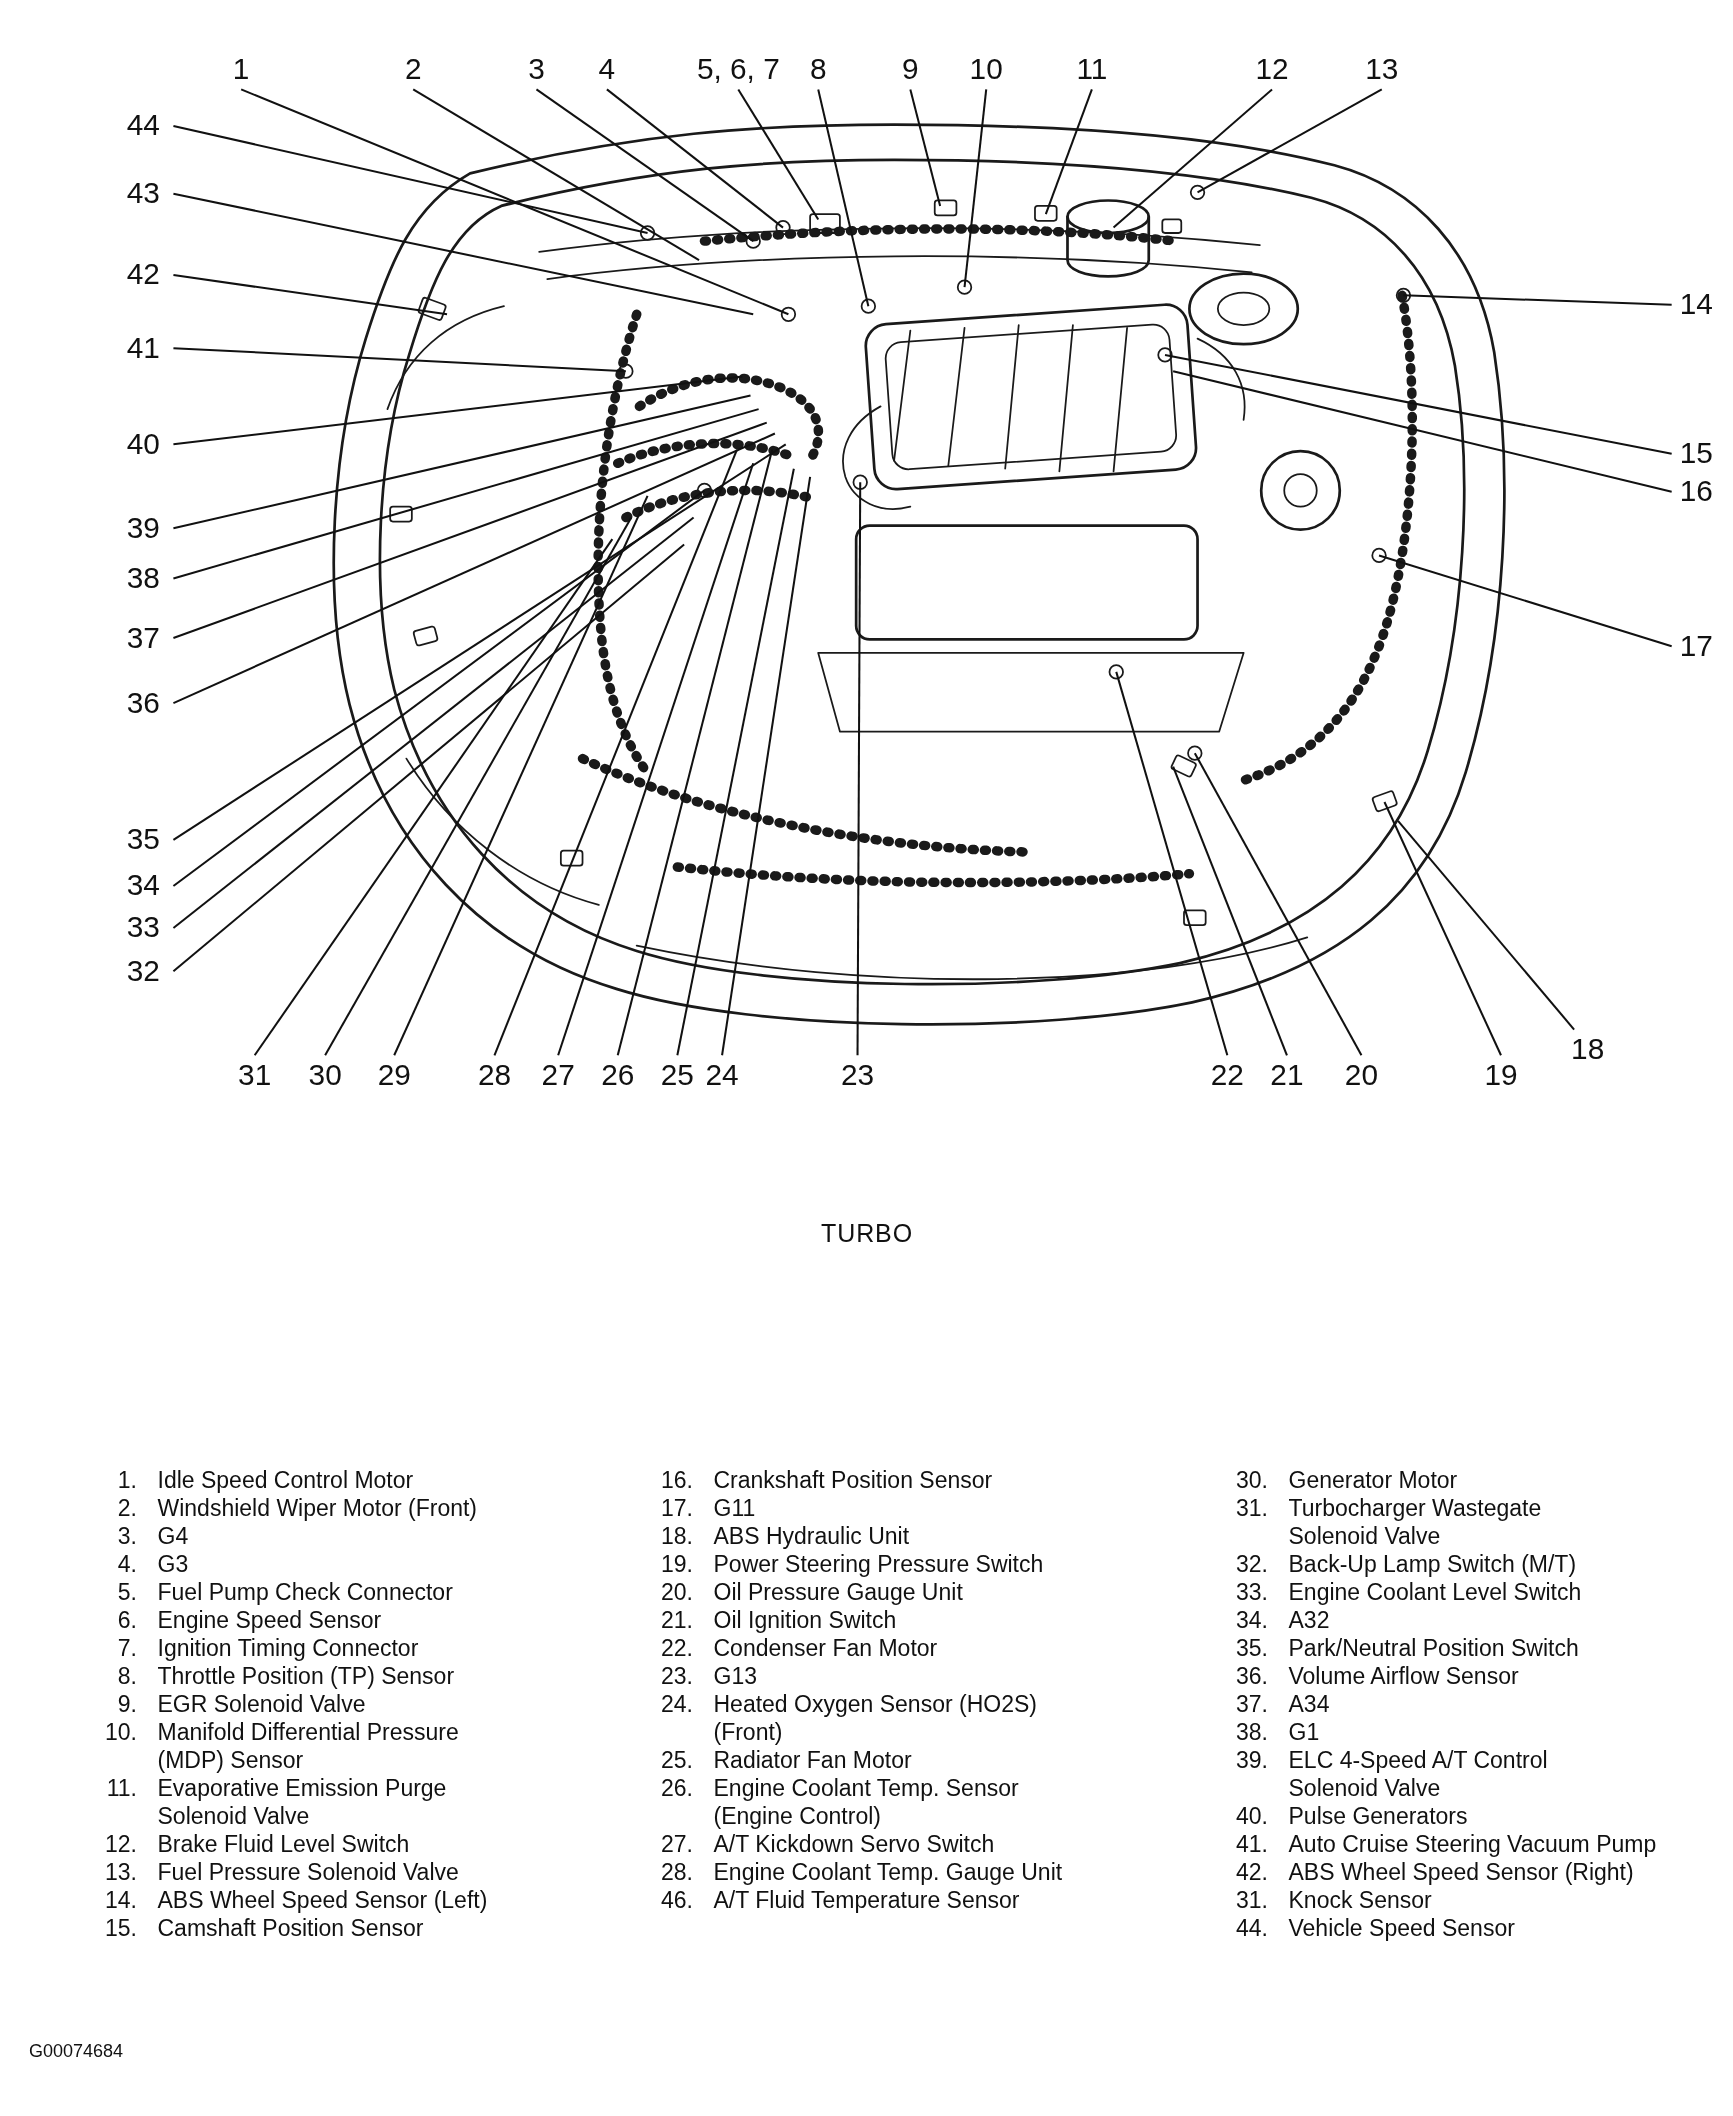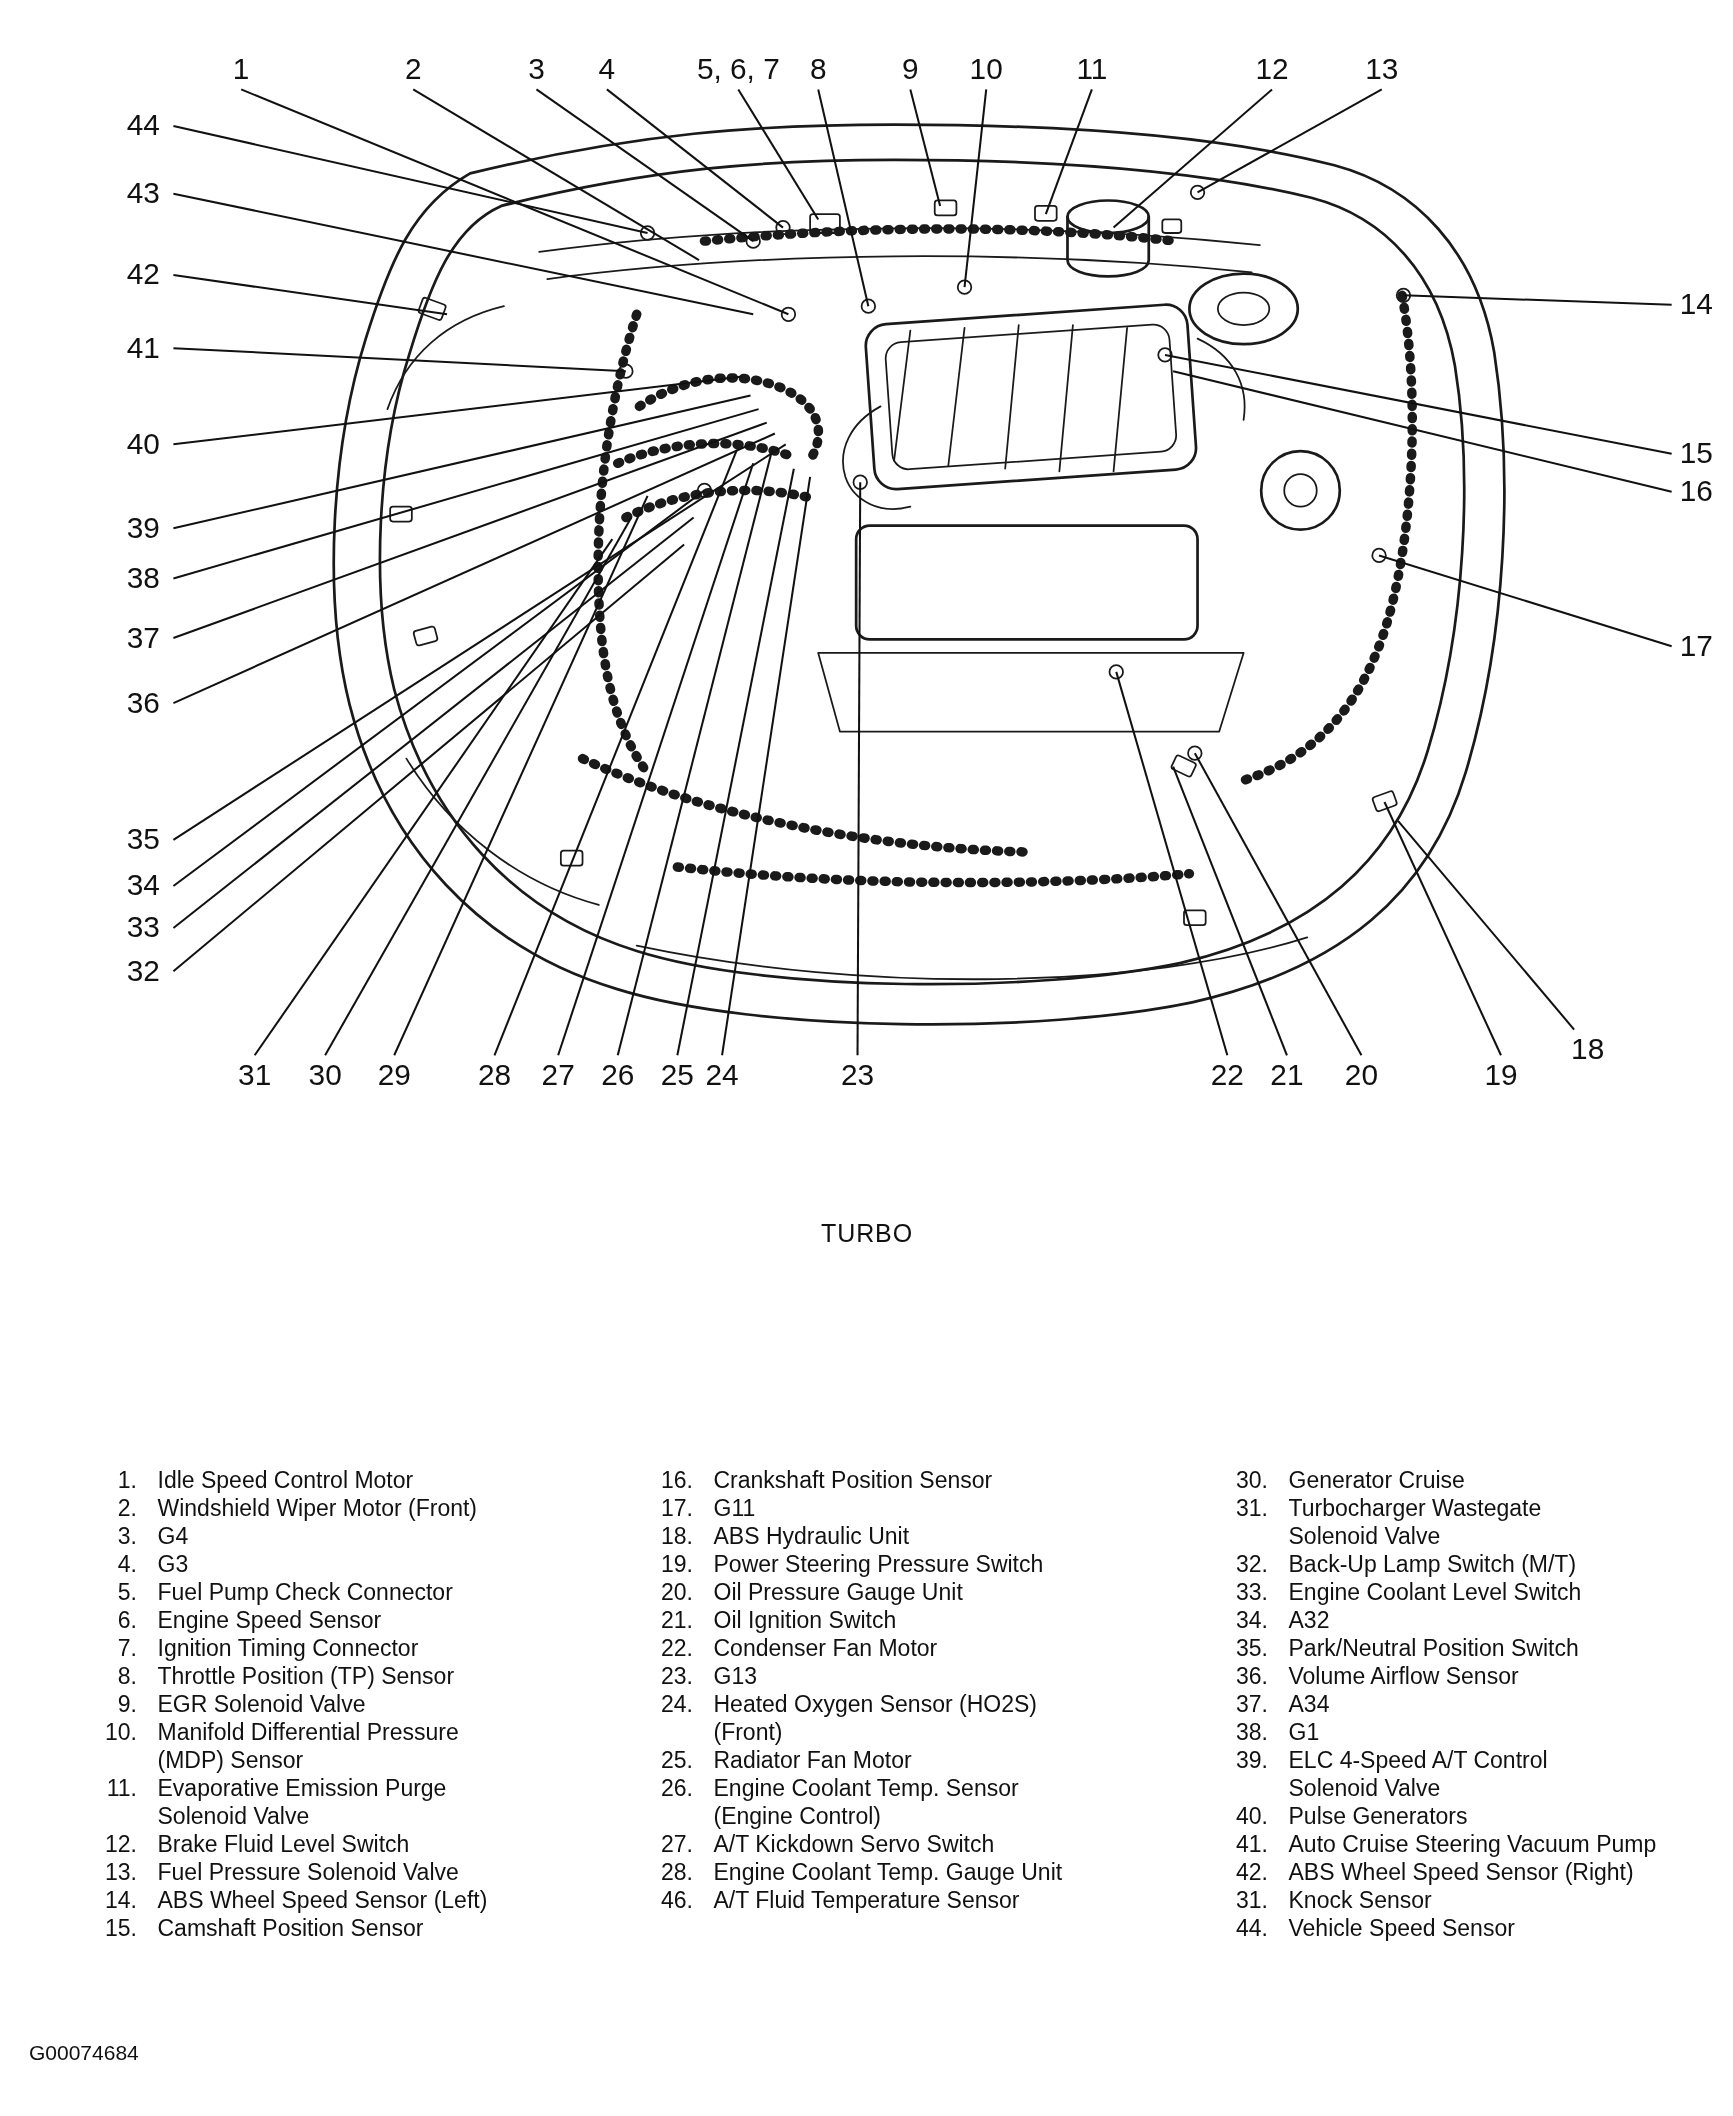--- a/index.html
+++ b/index.html
@@ -23,21 +23,21 @@
   .legend { position:relative; margin-top:216px; height:556px; }
   .legend-col {
     position:absolute; top:0;
     display:grid; grid-template-columns:55px auto; column-gap:20.5px;
     font-size:23px; line-height:28px; white-space:nowrap;
   }
   .legend-col.col0 { left:82px;   }
   .legend-col.col1 { left:638px;  }
   .legend-col.col2 { left:1213px; }
   .lnum  { text-align:right; }
-  .figure-code { position:absolute; left:29px; top:2041px; font-size:21px; }
+  .figure-code { position:absolute; left:29px; top:2041px; font-size:18px; }
 </style>
 </head>
 <body>
 
 <div class="diagram-wrap">
   <svg viewBox="0 0 1280 860" xmlns="http://www.w3.org/2000/svg">
 
     <g class="art">
       <path d="M347,128 C470,98 560,92 660,92 C790,92 900,100 985,122 C1045,138 1090,185 1103,260 C1117,350 1112,470 1082,570 C1055,660 990,715 880,740 C770,763 560,763 455,730 C355,700 285,625 258,520 C238,440 245,330 270,250 C288,192 305,152 347,128 Z"></path>
       <path d="M370,152 C482,124 566,118 660,118 C784,118 886,126 968,146 C1022,160 1062,202 1074,270 C1087,350 1082,462 1054,554 C1029,636 970,688 871,711 C766,733 568,733 470,702 C379,674 316,604 291,509 C273,436 279,335 302,262 C318,209 334,168 370,152 Z"></path>
@@ -263,21 +263,21 @@
       <div class="ltext">(Engine Control)</div>
       <div class="lnum">27.</div>
       <div class="ltext">A/T Kickdown Servo Switch</div>
       <div class="lnum">28.</div>
       <div class="ltext">Engine Coolant Temp. Gauge Unit</div>
       <div class="lnum">46.</div>
       <div class="ltext">A/T Fluid Temperature Sensor</div>
     </div>
     <div class="legend-col col2">
       <div class="lnum">30.</div>
-      <div class="ltext">Generator Cruise</div>
+      <div class="ltext">Generator Motor</div>
       <div class="lnum">31.</div>
       <div class="ltext">Turbocharger Wastegate</div>
       <div class="lnum"></div>
       <div class="ltext">Solenoid Valve</div>
       <div class="lnum">32.</div>
       <div class="ltext">Back-Up Lamp Switch (M/T)</div>
       <div class="lnum">33.</div>
       <div class="ltext">Engine Coolant Level Switch</div>
       <div class="lnum">34.</div>
       <div class="ltext">A32</div>

